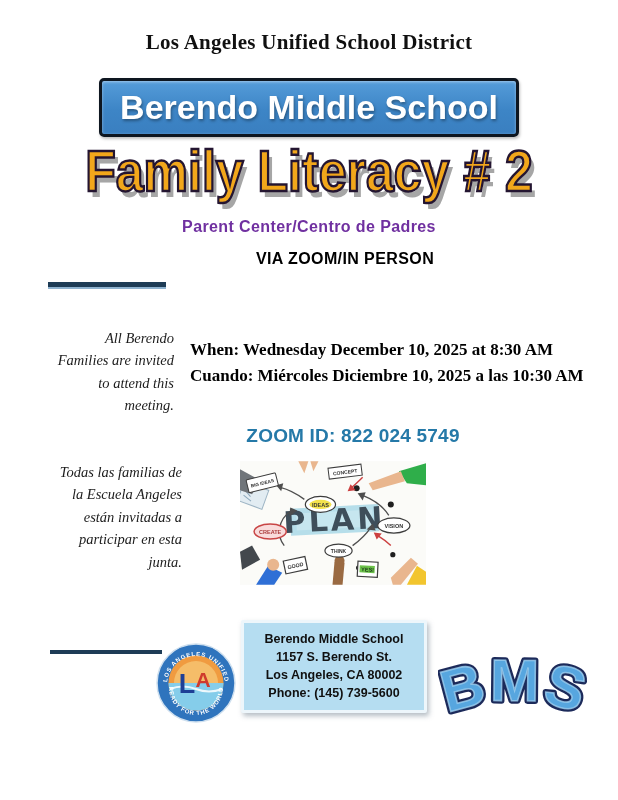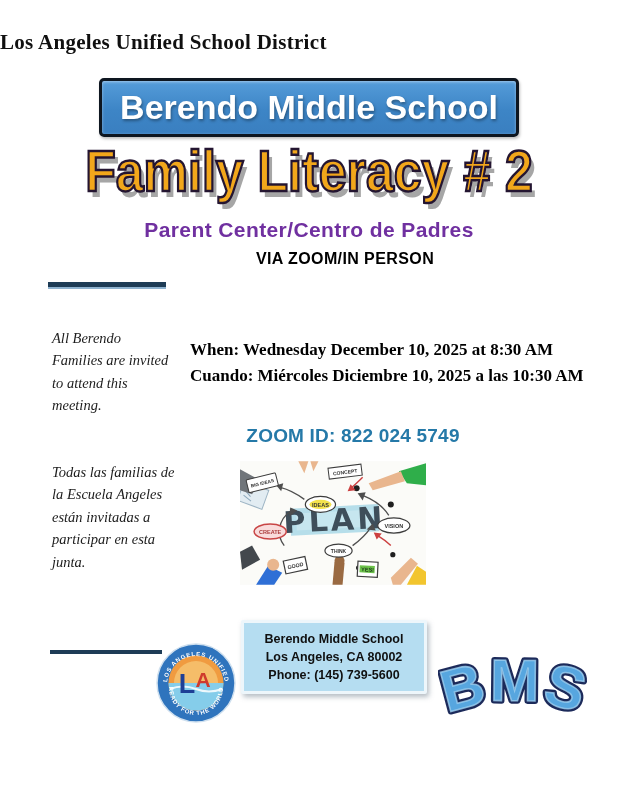--- a/index.html
+++ b/index.html
@@ -1,49 +1,49 @@
 <!DOCTYPE html>
 <html><head>
 <meta charset="utf-8">
 <style>
   html,body{margin:0;padding:0;background:#ffffff;}
   .flyer{position:relative;width:618px;height:800px;background:#ffffff;overflow:hidden;
          font-family:"Liberation Sans",sans-serif;}
 
-  .district{position:absolute;top:30px;left:0;right:0;text-align:left;
+  .district{position:absolute;top:30px;left:0;right:0;text-align:center;
             font-family:"Liberation Serif",serif;font-weight:bold;font-size:21px;color:#101010;
             letter-spacing:.3px;}
 
   .banner{position:absolute;left:99px;top:78px;width:414px;height:53px;
           background:linear-gradient(#559cd9 0%,#3d85c6 55%,#3a7fc0 100%);
           border:3px solid #0e1620;border-radius:5px;
           display:flex;align-items:center;justify-content:center;
           box-shadow:inset 0 1px 3px rgba(255,255,255,.45), 1px 2px 3px rgba(0,0,0,.25);}
   .banner .school{font-size:34px;font-weight:bold;color:#ffffff;
                   text-shadow:1px 2px 3px rgba(0,0,0,.35);}
 
   .big-title{position:absolute;top:142px;left:0;right:0;text-align:center;
              font-size:50px;font-weight:800;letter-spacing:0px;color:#f2a71b;
              -webkit-text-stroke:2.2px #241531;
              text-shadow:4px 5px 0 #a6a6a6;
              transform:scaleY(1.14);transform-origin:50% 0;line-height:1.05;}
 
   .subtitle{position:absolute;top:218px;left:0;right:0;text-align:center;
-            font-size:21px;font-weight:bold;color:#7030a0;letter-spacing:.4px;}
+            font-size:16px;font-weight:bold;color:#7030a0;letter-spacing:.4px;}
 
   .mode-line{position:absolute;top:250px;left:0;right:0;text-align:center;
              font-size:16px;font-weight:bold;color:#000;letter-spacing:.4px;
              transform:translateX(36px);}
 
   .divider-top{position:absolute;left:48px;top:282px;width:118px;height:5px;
                background:#1e3c56;border-bottom:2px solid #8fb3d0;}
 
   .note{position:absolute;left:52px;width:122px;
         font-family:"Liberation Serif",serif;font-style:italic;font-size:14.5px;
-        color:#1c1c1c;line-height:1.55;}
+        color:#1c1c1c;line-height:1.55;text-align:right;}
   .note-en{top:327px;}
   .note-es{top:461px;width:130px;}
 
   .when-block{position:absolute;left:190px;top:337px;width:405px;
               font-family:"Liberation Serif",serif;font-weight:bold;font-size:17px;
               color:#000;line-height:1.55;}
 
   .zoom-line{position:absolute;top:425px;left:0;right:0;text-align:center;
              font-size:19px;font-weight:bold;color:#2579a8;
              transform:translateX(44px);letter-spacing:.2px;}
@@ -213,20 +213,21 @@
         <textPath href="#sealTop" startOffset="50%" text-anchor="middle">LOS ANGELES UNIFIED</textPath>
       </text>
       <text font-size="6" font-weight="bold" fill="#ffffff" letter-spacing="0.7">
         <textPath href="#sealBottom" startOffset="50%" text-anchor="middle">READY FOR THE WORLD</textPath>
       </text>
     </svg>
   </div>
 
   <div class="address-box">
     <div>Berendo Middle School</div>
+    <div>1157 S. Berendo St.</div>
     <div>Los Angeles, CA 80002</div>
     <div>Phone: (145) 739-5600</div>
   </div>
 
   <div class="bms-wrap">
     <svg width="152" height="98" viewBox="0 0 150 95" xmlns="http://www.w3.org/2000/svg">
       <defs>
         <path id="bmsArc" d="M 6,80 Q 75,52 144,80"></path>
       </defs>
       <text font-size="58" font-weight="bold" font-family="Liberation Sans, sans-serif" fill="#57a6df" stroke="#1c2a5a" stroke-width="6" stroke-linejoin="round" paint-order="stroke" letter-spacing="2" text-anchor="middle">

